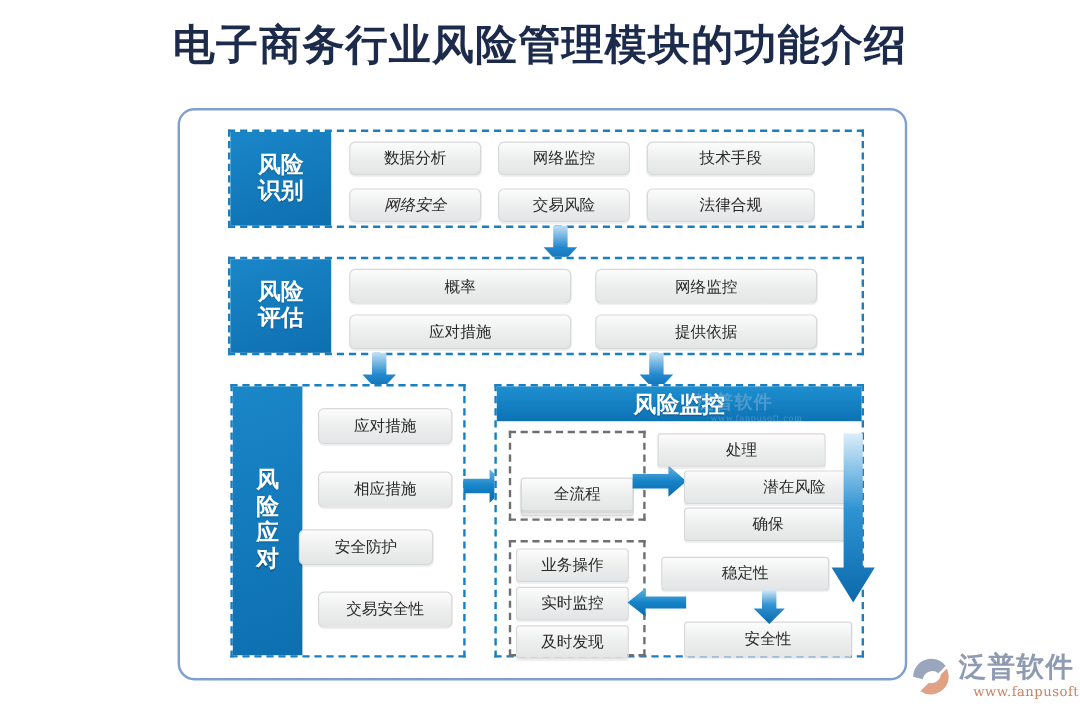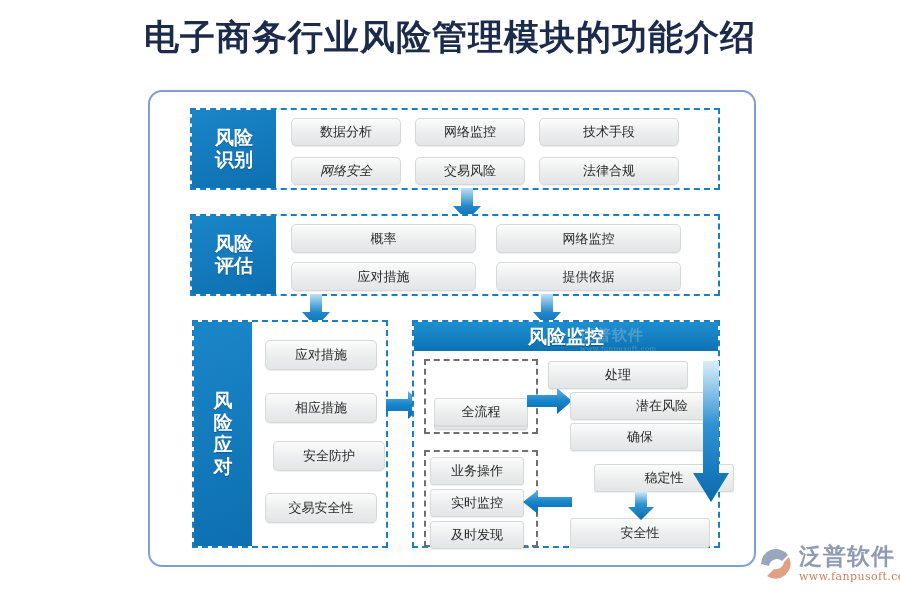--- a/index.html
+++ b/index.html
@@ -86,21 +86,21 @@
     position:absolute;left:758px;top:545px;
     display:flex;align-items:center;gap:5px;
   }
   .logo-txt{display:flex;flex-direction:column;line-height:1;justify-content:center;}
   .logo-name{
     font-family:"DejaVu Sans","Liberation Sans",sans-serif;
     font-size:23px;font-weight:700;color:#8f9bb3;letter-spacing:1px;
   }
   .logo-url{
     font-family:"DejaVu Serif","Liberation Serif",serif;
-    font-size:11px;color:#c9805f;letter-spacing:.4px;margin-top:3px;
+    font-size:11px;color:#c9805f;letter-spacing:.4px;margin-top:3px;margin-left:12px;
   }
   .wm-faint{
     position:absolute;left:580px;top:328px;opacity:.30;
     display:flex;align-items:center;gap:4px;pointer-events:none;
   }
   .wm-faint .logo-name{font-size:15px;color:#cfd7e4;}
   .wm-faint .logo-url{font-size:7px;color:#cfd7e4;}
 </style>
 </head>
 <body>
@@ -166,21 +166,21 @@
     <div>
       <span>风</span>
       <span>险</span>
       <span>应</span>
       <span>对</span>
     </div>
   </div>
 
   <div class="chip" style="left:265px;top:340px;width:112px;height:30px;">应对措施</div>
   <div class="chip" style="left:265px;top:393px;width:112px;height:30px;">相应措施</div>
-  <div class="chip" style="left:273px;top:441px;width:112px;height:30px;">安全防护</div>
+  <div class="chip" style="left:249px;top:441px;width:112px;height:30px;">安全防护</div>
   <div class="chip" style="left:265px;top:493px;width:112px;height:30px;">交易安全性</div>
 
   <svg class="arrow" style="left:386px;top:390px;" width="38" height="30">
     <defs>
       <linearGradient id="gr1" x1="0" y1="0" x2="0" y2="1">
         <stop offset="0%" stop-color="#67b4e2"></stop>
           <stop offset="50%" stop-color="#1684c9"></stop>
         <stop offset="100%" stop-color="#0a69ac"></stop>
       </linearGradient>
     </defs>
@@ -211,21 +211,21 @@
     <polygon points="0,8 30,8 30,1 45,14 30,27 30,20 0,20" fill="url(#gr1)"></polygon>
   </svg>
 
   <svg class="arrow" style="left:522px;top:489px;" width="50" height="26">
     <polygon points="50,8 16,8 16,1 1,13 16,25 16,18 50,18" fill="url(#gr1)"></polygon>
   </svg>
 
   <div class="chip sq" style="left:548px;top:361px;width:140px;height:28px;">处理</div>
   <div class="chip sq" style="left:570px;top:392px;width:140px;height:28px;padding-left:44px;">潜在风险</div>
   <div class="chip sq" style="left:570px;top:423px;width:140px;height:28px;">确保</div>
-  <div class="chip sq" style="left:594px;top:464px;width:140px;height:28px;">稳定性</div>
+  <div class="chip sq" style="left:551px;top:464px;width:140px;height:28px;">稳定性</div>
   <div class="chip sq" style="left:570px;top:518px;width:140px;height:30px;">安全性</div>
 
   <svg class="arrow" style="left:692px;top:361px;" width="38" height="142">
     <defs>
       <linearGradient id="gd2" x1="0" y1="0" x2="0" y2="1">
         <stop offset="0%" stop-color="#dbeefa"></stop>
           <stop offset="45%" stop-color="#2f93d3"></stop>
         <stop offset="100%" stop-color="#0a69ac"></stop>
       </linearGradient>
     </defs>

